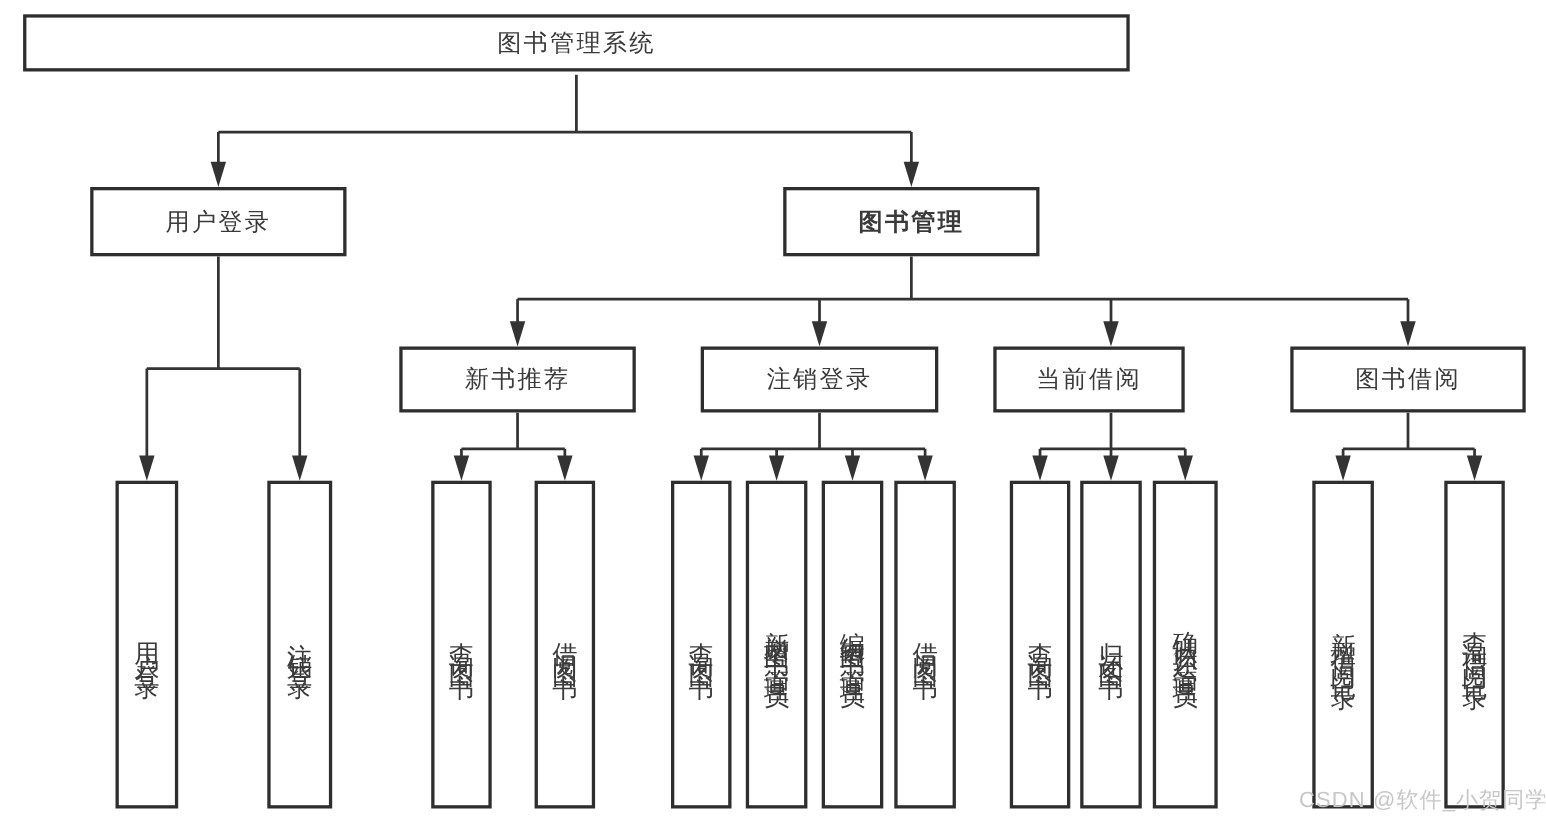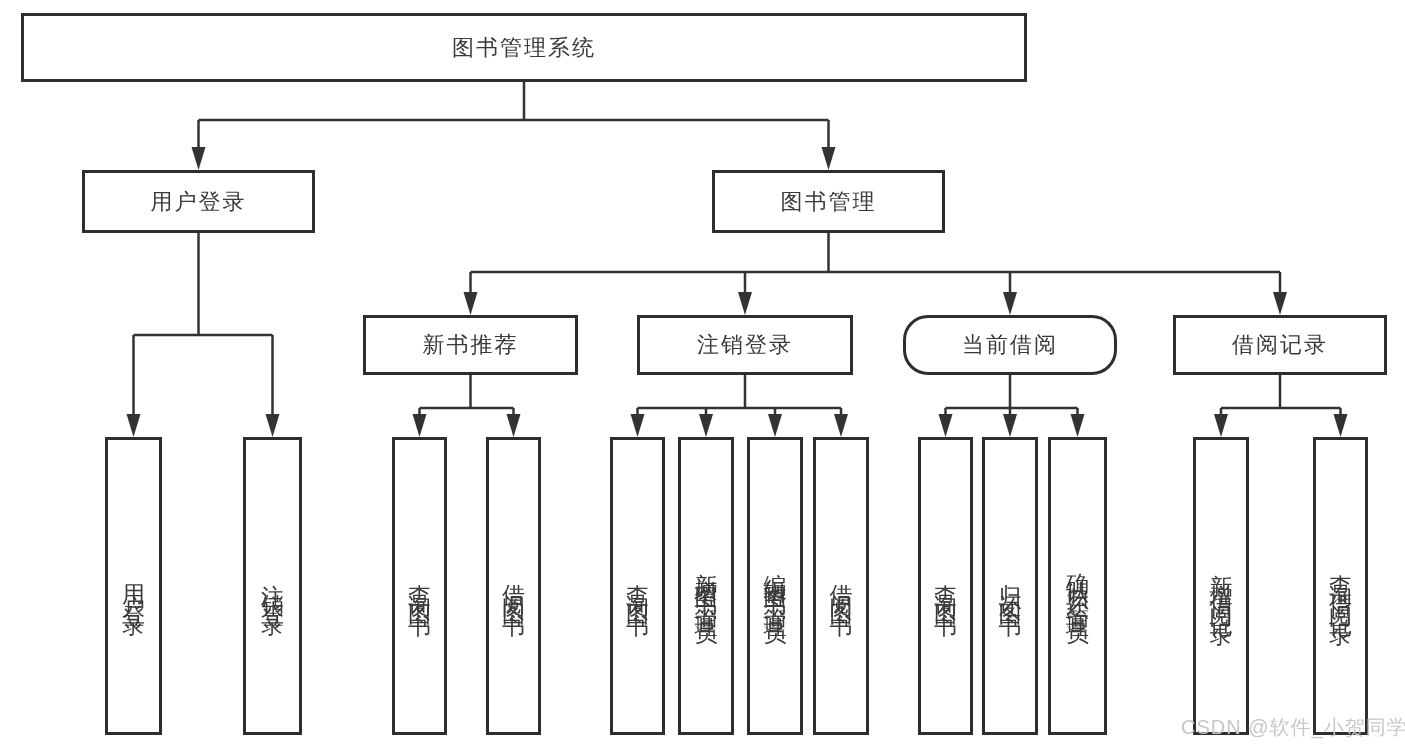--- a/index.html
+++ b/index.html
@@ -29,27 +29,27 @@
     display: flex;
     align-items: center;
     justify-content: center;
     color: #3a3a3a;
   }
   .hbox {
     font-size: 22px;
     letter-spacing: 2px;
     white-space: nowrap;
   }
-  .root-box   { left: 21px;  top: 13px;  width: 1006px; height: 69px; }
+  .root-box   { left: 21px;  top: 13px;  width: 1006px; height: 52px; }
   .lvl2-a     { left: 82px;  top: 170px; width: 233px;  height: 63px; }
-  .lvl2-b     { left: 712px; top: 170px; width: 233px;  height: 63px; }
+  .lvl2-b     { left: 712px; top: 170px; width: 233px;  height: 63px; font-weight: bold; }
   .lvl3       { top: 315px;  height: 60px; text-align: center; }
   .lvl3-a     { left: 363px;  width: 215px; }
   .lvl3-b     { left: 637px;  width: 216px; }
-  .lvl3-c     { left: 903px;  width: 214px; border-radius: 25px; }
+  .lvl3-c     { left: 903px;  width: 174px; }
   .lvl3-d     { left: 1173px; width: 214px; }
   .leaf {
     top: 437px;
     height: 298px;
   }
   .vtext {
     writing-mode: vertical-rl;
     font-size: 23px;
     letter-spacing: 10px;
     color: #3a3a3a;
@@ -177,21 +177,21 @@
   <div class="node hbox lvl3 lvl3-a">
     <span>新书推荐</span>
   </div>
   <div class="node hbox lvl3 lvl3-b">
     <span>注销登录</span>
   </div>
   <div class="node hbox lvl3 lvl3-c">
     <span>当前借阅</span>
   </div>
   <div class="node hbox lvl3 lvl3-d">
-    <span>借阅记录</span>
+    <span>图书借阅</span>
   </div>
 
   <div class="node leaf leaf-1">
     <span class="vtext">用户登录</span>
   </div>
   <div class="node leaf leaf-2">
     <span class="vtext">注销登录</span>
   </div>
   <div class="node leaf leaf-3">
     <span class="vtext">查询图书</span>

